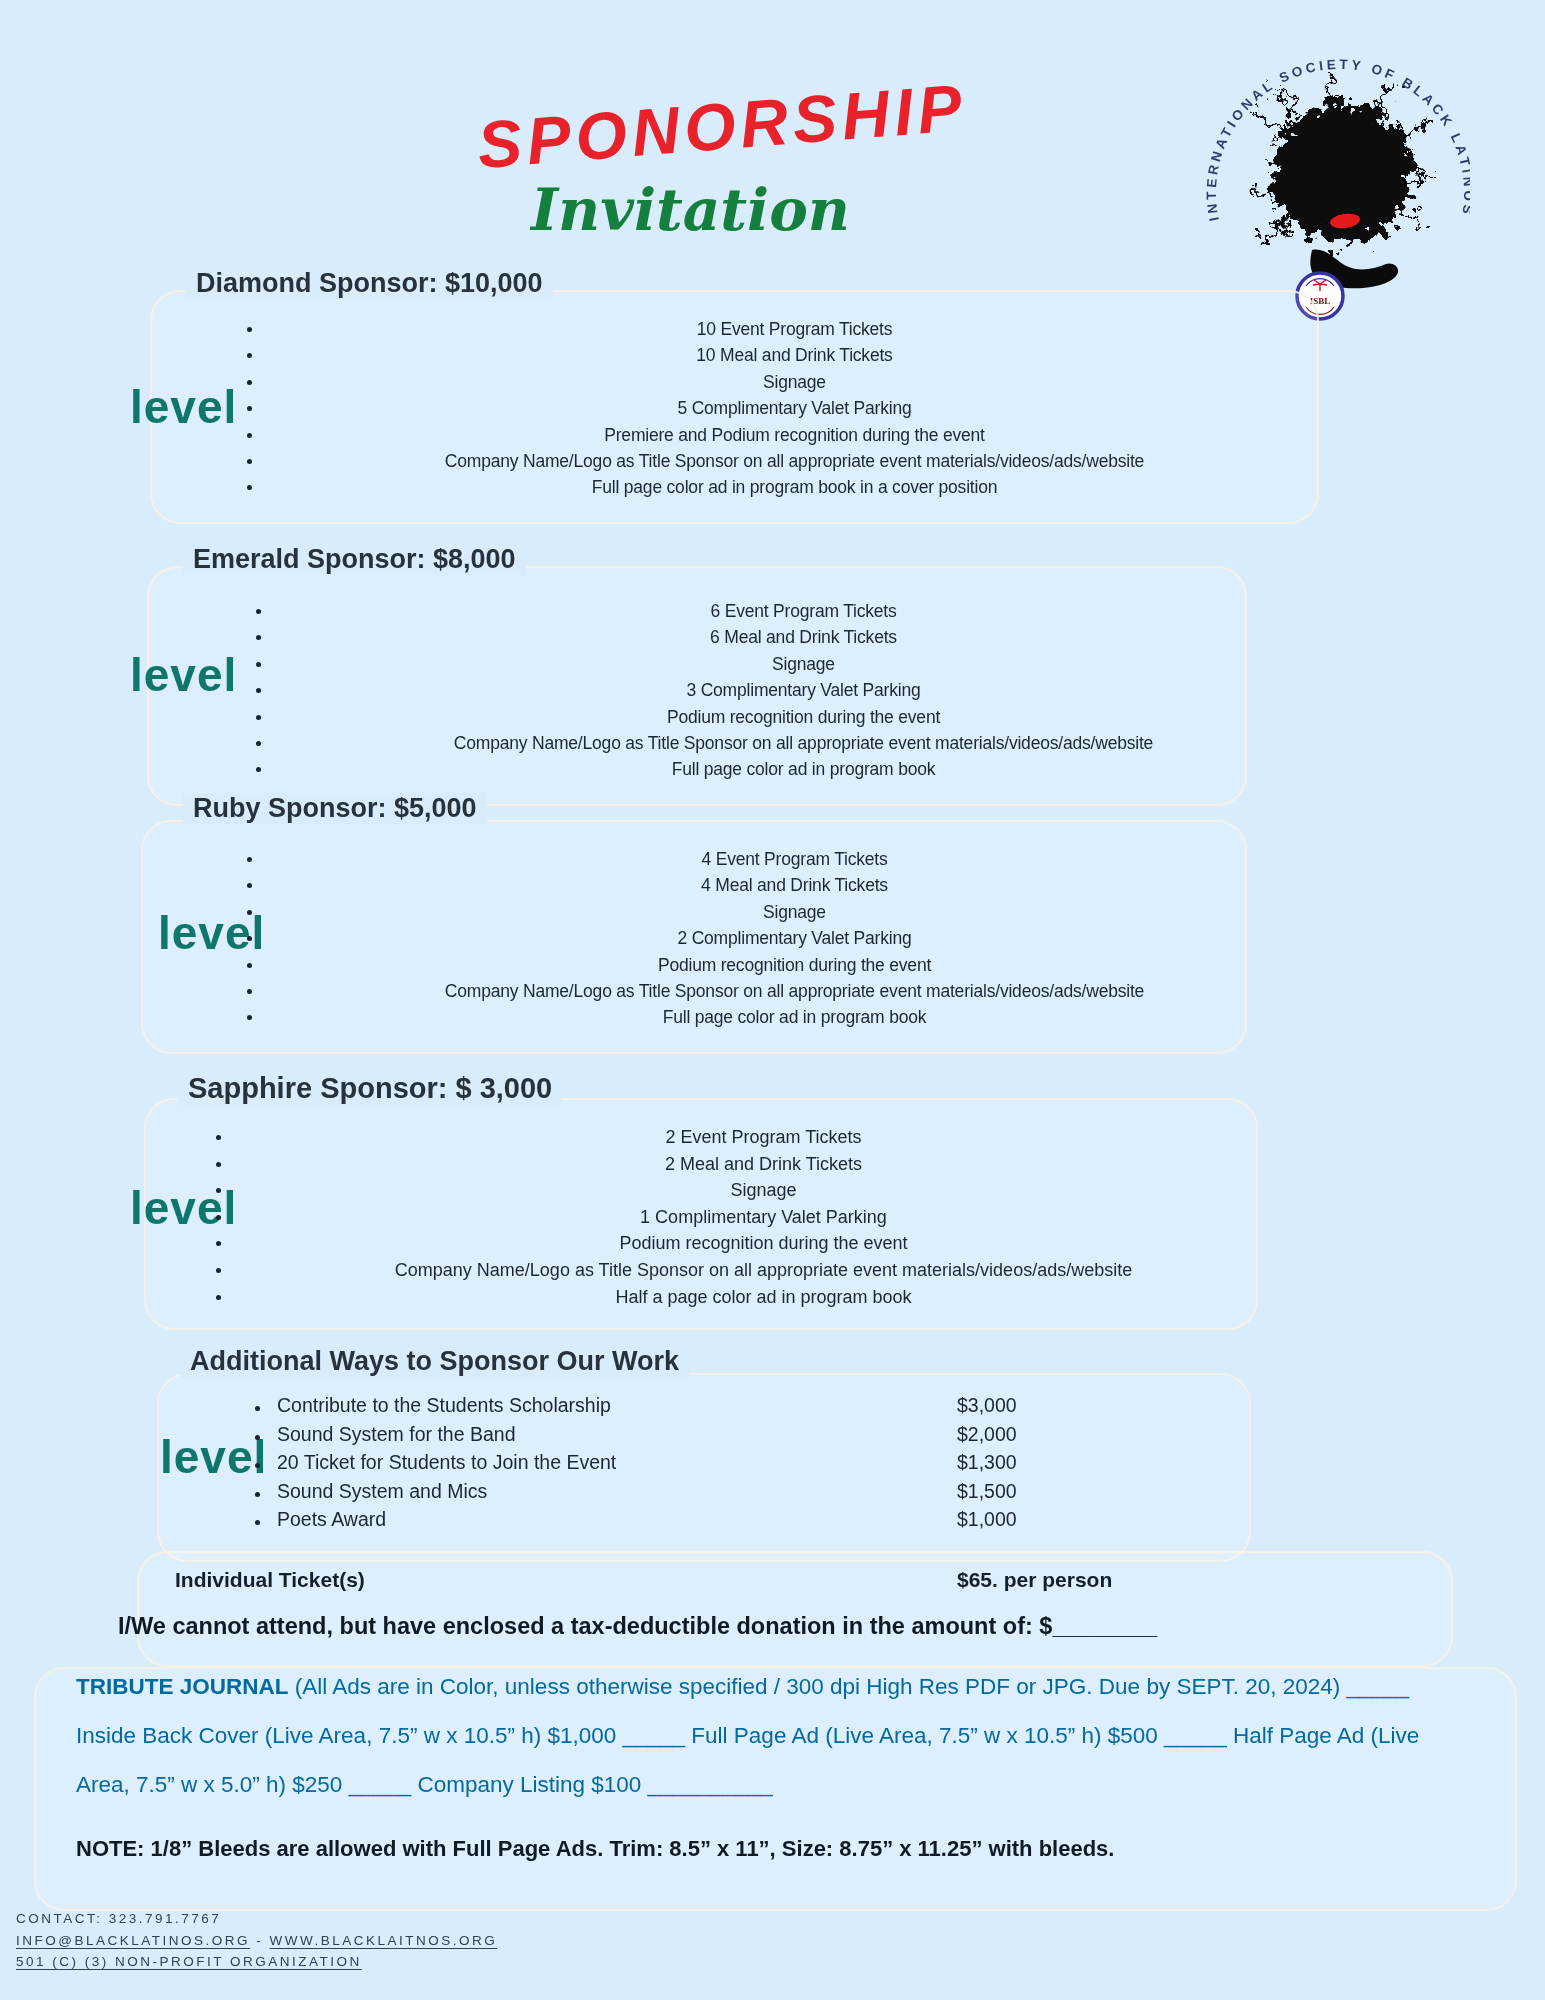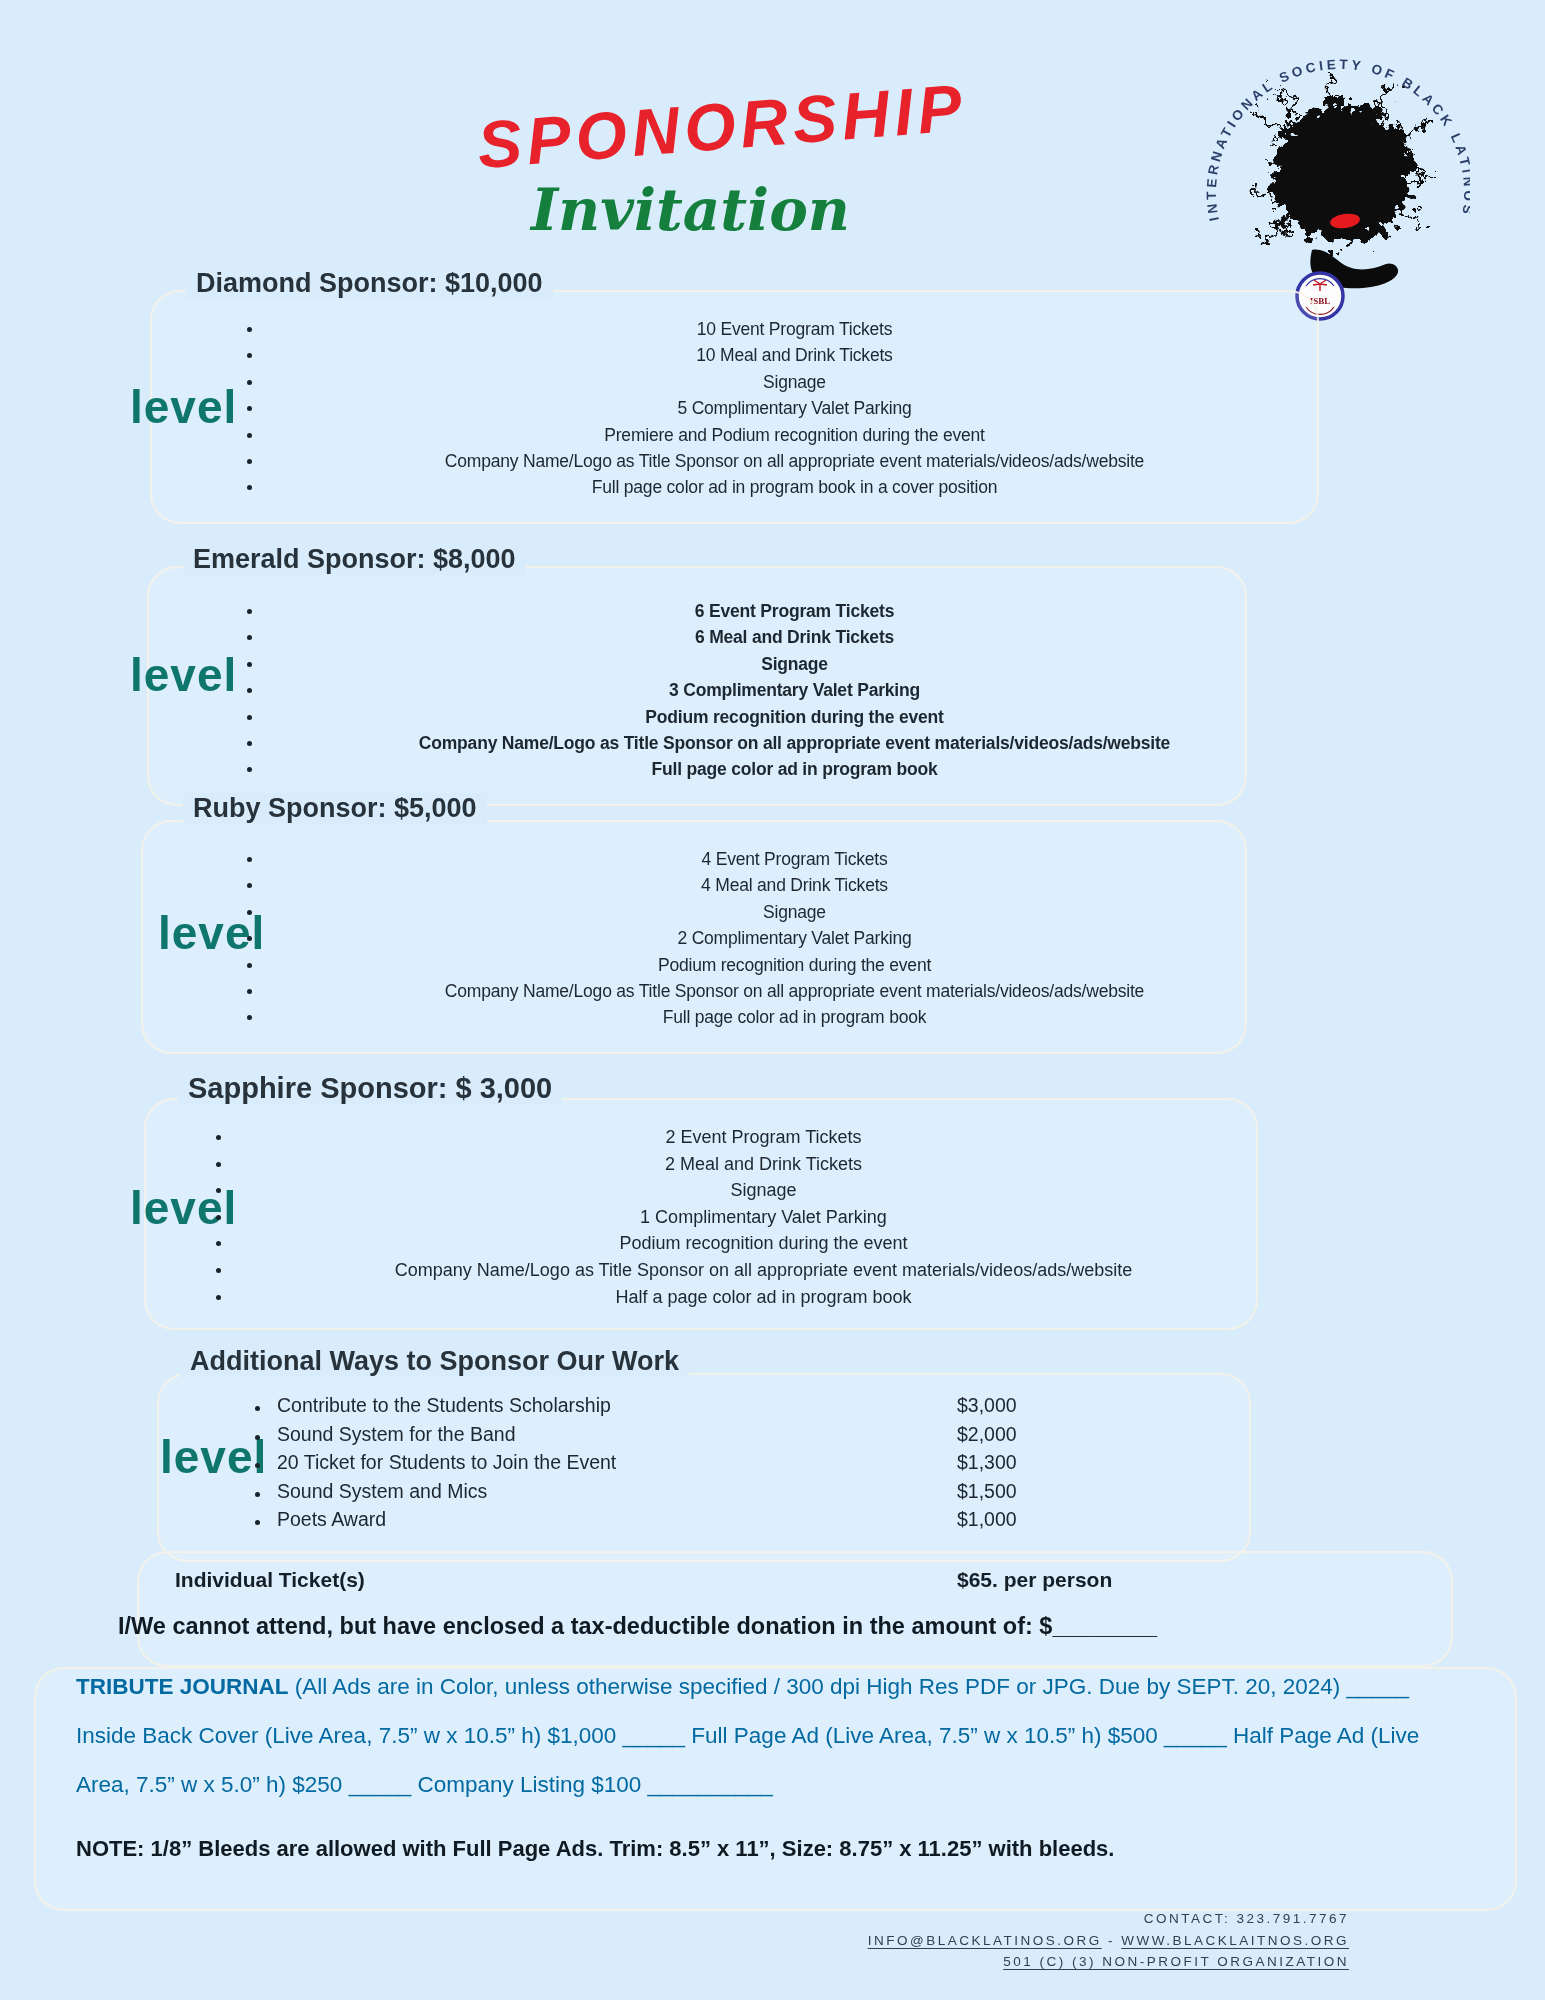--- a/index.html
+++ b/index.html
@@ -26,21 +26,21 @@
   .alist{position:absolute;width:900px;}
   .arow{position:relative;height:28.6px;font-size:19.5px;padding-left:29px;white-space:nowrap;}
   .arow::before{content:"";position:absolute;left:7px;top:12px;width:5px;height:5px;
                 border-radius:50%;background:#18232c;}
   .price{position:absolute;left:709px;top:0;text-align:right;}
   .ticket-label,.ticket-price{position:absolute;font-weight:700;font-size:21px;color:#141f28;white-space:nowrap;}
   .donation{position:absolute;font-weight:700;font-size:23.5px;white-space:nowrap;color:#101a22;}
   .tribute-p{position:absolute;font-size:22.5px;line-height:49px;color:#0369a1;}
   .tribute-p .bld{font-weight:700;}
   .note{position:absolute;font-weight:700;font-size:22px;color:#0f1a22;white-space:nowrap;}
-  .footer{position:absolute;left:4px;top:1908px;width:1345px;text-align:right;color:#31414e;}
+  .footer{position:absolute;left:16px;top:1908px;width:1345px;text-align:left;color:#31414e;}
   .footer .ln{font-size:13.5px;letter-spacing:2.5px;line-height:21.5px;}
   .u{text-decoration:underline;text-underline-offset:3px;cursor:pointer;}
 </style>
 </head>
 <body>
 
 <div class="page">
 
   <div class="title">SPONORSHIP</div>
   <div class="subtitle">Invitation</div>
@@ -90,21 +90,21 @@
     <li>Signage</li>
     <li>5 Complimentary Valet Parking</li>
     <li>Premiere and Podium recognition during the event</li>
     <li>Company Name/Logo as Title Sponsor on all appropriate event materials/videos/ads/website</li>
     <li>Full page color ad in program book in a cover position</li>
   </ul>
 
   <div class="card" style="left:147px;top:566px;width:1096px;height:236px;"></div>
   <div class="wm" style="left:130px;top:648px;">level</div>
   <div class="tier-head" style="left:193px;top:544px;">Emerald Sponsor: $8,000</div>
-  <ul class="blist t1" style="left:241px;top:598px;font-weight:bold;">
+  <ul class="blist t1" style="left:250px;top:598px;">
     <li>6 Event Program Tickets</li>
     <li>6 Meal and Drink Tickets</li>
     <li>Signage</li>
     <li>3 Complimentary Valet Parking</li>
     <li>Podium recognition during the event</li>
     <li>Company Name/Logo as Title Sponsor on all appropriate event materials/videos/ads/website</li>
     <li>Full page color ad in program book</li>
   </ul>
 
   <div class="card" style="left:141px;top:820px;width:1102px;height:230px;"></div>

